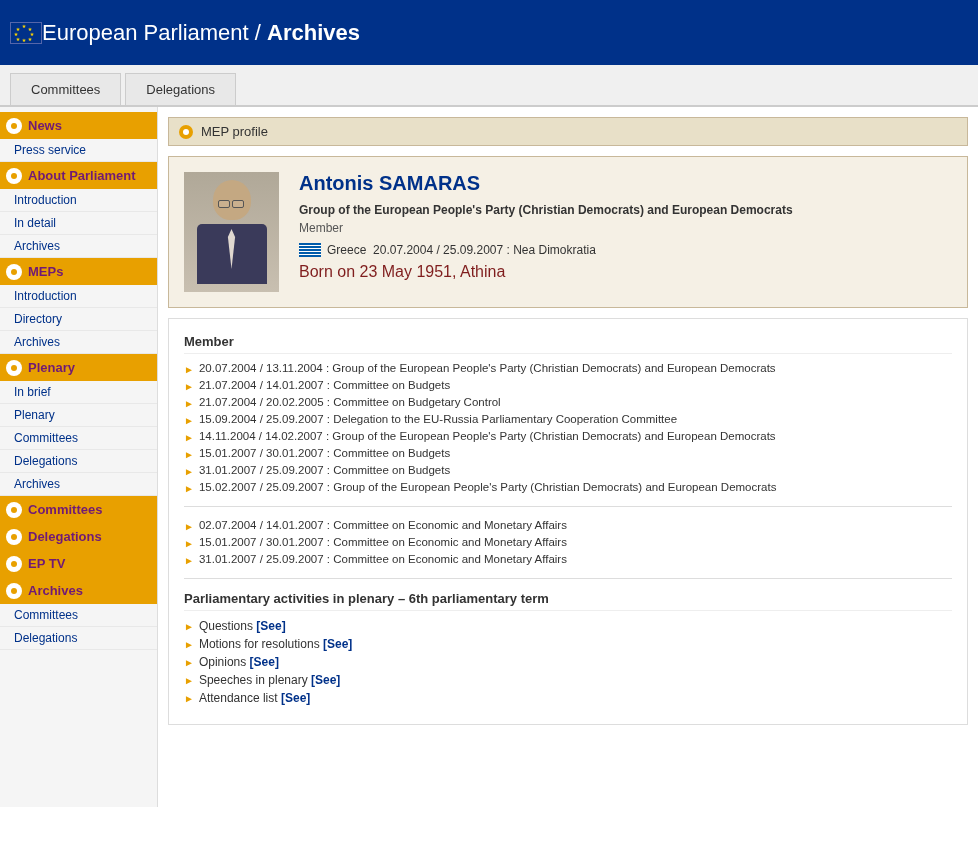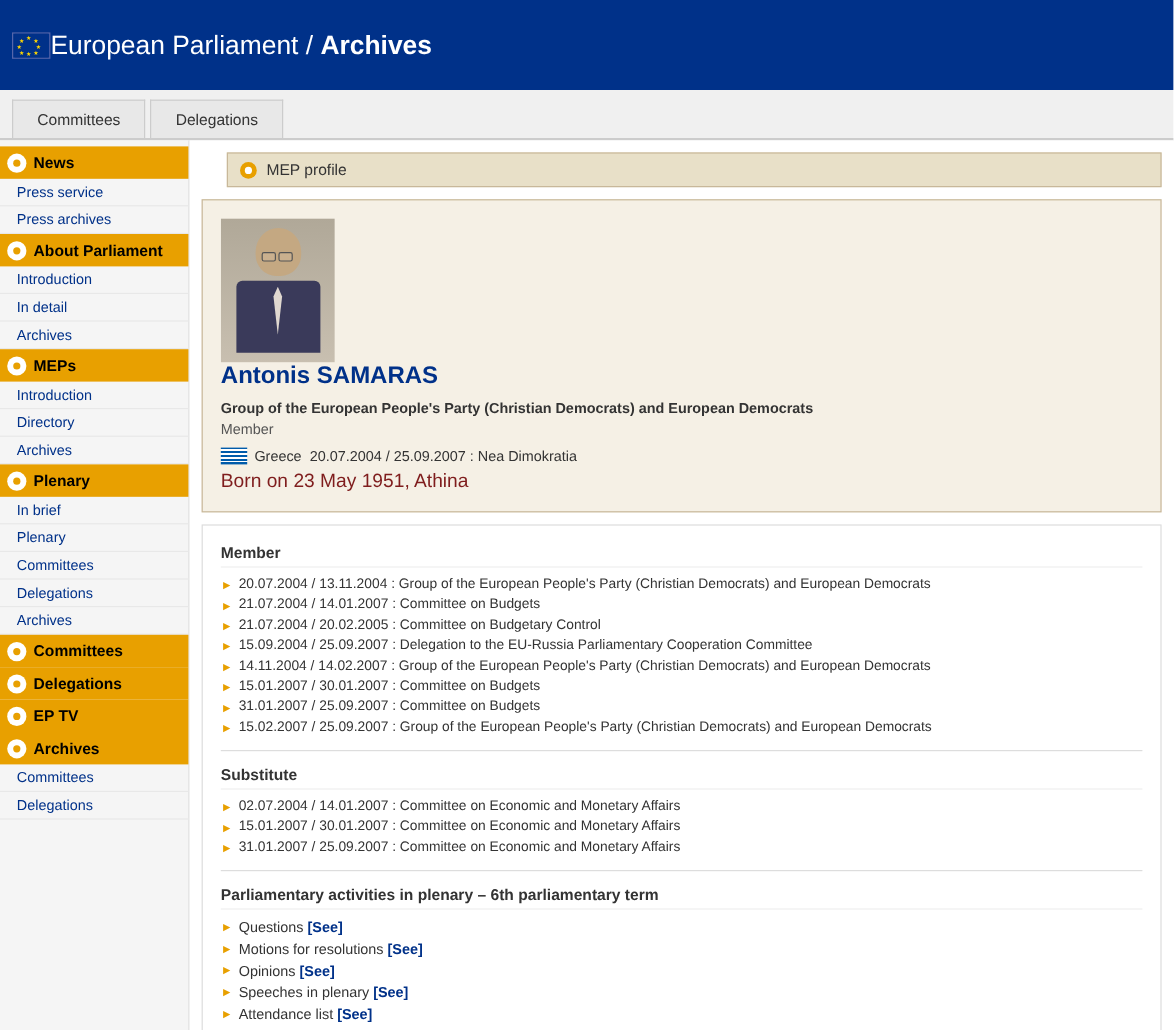--- a/index.html
+++ b/index.html
@@ -2,21 +2,21 @@
 <html><head>
   <meta charset="utf-8">
   <style>
     * { margin: 0; padding: 0; box-sizing: border-box; }
     body { font-family: Arial, Helvetica, sans-serif; font-size: 12px; background: #fff; color: #333; }
 
     
     #header {
       background: #003189;
       padding: 0;
-      height: 75px;
+      height: 65px;
       display: flex;
       align-items: center;
       padding-left: 10px;
     }
     #header-title {
       color: #fff;
       font-size: 22px;
       font-weight: normal;
     }
     #header-title strong {
@@ -64,21 +64,21 @@
     #sidebar {
       width: 158px;
       flex-shrink: 0;
       background: #f5f5f5;
       border-right: 1px solid #ddd;
       padding-top: 5px;
     }
 
     .sidebar-section-header {
       background: #e8a000;
-      color: #000000;
+      color: #701a75;
       font-weight: bold;
       font-size: 13px;
       padding: 6px 8px 6px 28px;
       display: flex;
       align-items: center;
       position: relative;
       cursor: pointer;
     }
     .sidebar-section-header .circle-icon {
       position: absolute;
@@ -116,21 +116,20 @@
     }
 
     
     .mep-profile-header {
       background: #e8e0c8;
       border: 1px solid #c8b89a;
       padding: 6px 10px;
       display: flex;
       align-items: center;
       margin-bottom: 10px;
-      margin-left: 21px;
     }
     .mep-profile-header .bullet {
       width: 14px;
       height: 14px;
       border-radius: 50%;
       background: #e8a000;
       margin-right: 8px;
       display: flex;
       align-items: center;
       justify-content: center;
@@ -149,21 +148,20 @@
     }
 
     
     .mep-card {
       background: #f5f0e5;
       border: 1px solid #c8b89a;
       padding: 15px;
       display: flex;
       align-items: flex-start;
       margin-bottom: 10px;
-      flex-direction: column;
     }
     .mep-photo {
       width: 95px;
       height: 120px;
       background: #c0b090;
       flex-shrink: 0;
       margin-right: 20px;
       overflow: hidden;
     }
     .mep-info { flex: 1; }
@@ -282,21 +280,20 @@
 
 <div id="layout">
 
   <div id="sidebar">
 
     <div class="sidebar-section-header">
       <div class="circle-icon"></div>
       <span>News</span>
     </div>
     <div class="sidebar-item"><a>Press service</a></div>
-    <div class="sidebar-item"><a>Press archives</a></div>
 
     <div class="sidebar-section-header">
       <div class="circle-icon"></div>
       <span>About Parliament</span>
     </div>
     <div class="sidebar-item"><a>Introduction</a></div>
     <div class="sidebar-item"><a>In detail</a></div>
     <div class="sidebar-item"><a>Archives</a></div>
 
     <div class="sidebar-section-header">
@@ -415,21 +412,20 @@
             <span>31.01.2007 / 25.09.2007 : Committee on Budgets</span>
           </div>
           <div class="role-item">
             <span class="arrow">►</span>
             <span>15.02.2007 / 25.09.2007 : Group of the European People's Party (Christian Democrats) and European Democrats</span>
           </div>
         </div>
 
       <hr class="divider">
 
-      <div class="section-title">Substitute</div>
       <div id="substitute-list">
           <div class="role-item">
             <span class="arrow">►</span>
             <span>02.07.2004 / 14.01.2007 : Committee on Economic and Monetary Affairs</span>
           </div>
           <div class="role-item">
             <span class="arrow">►</span>
             <span>15.01.2007 / 30.01.2007 : Committee on Economic and Monetary Affairs</span>
           </div>
           <div class="role-item">

